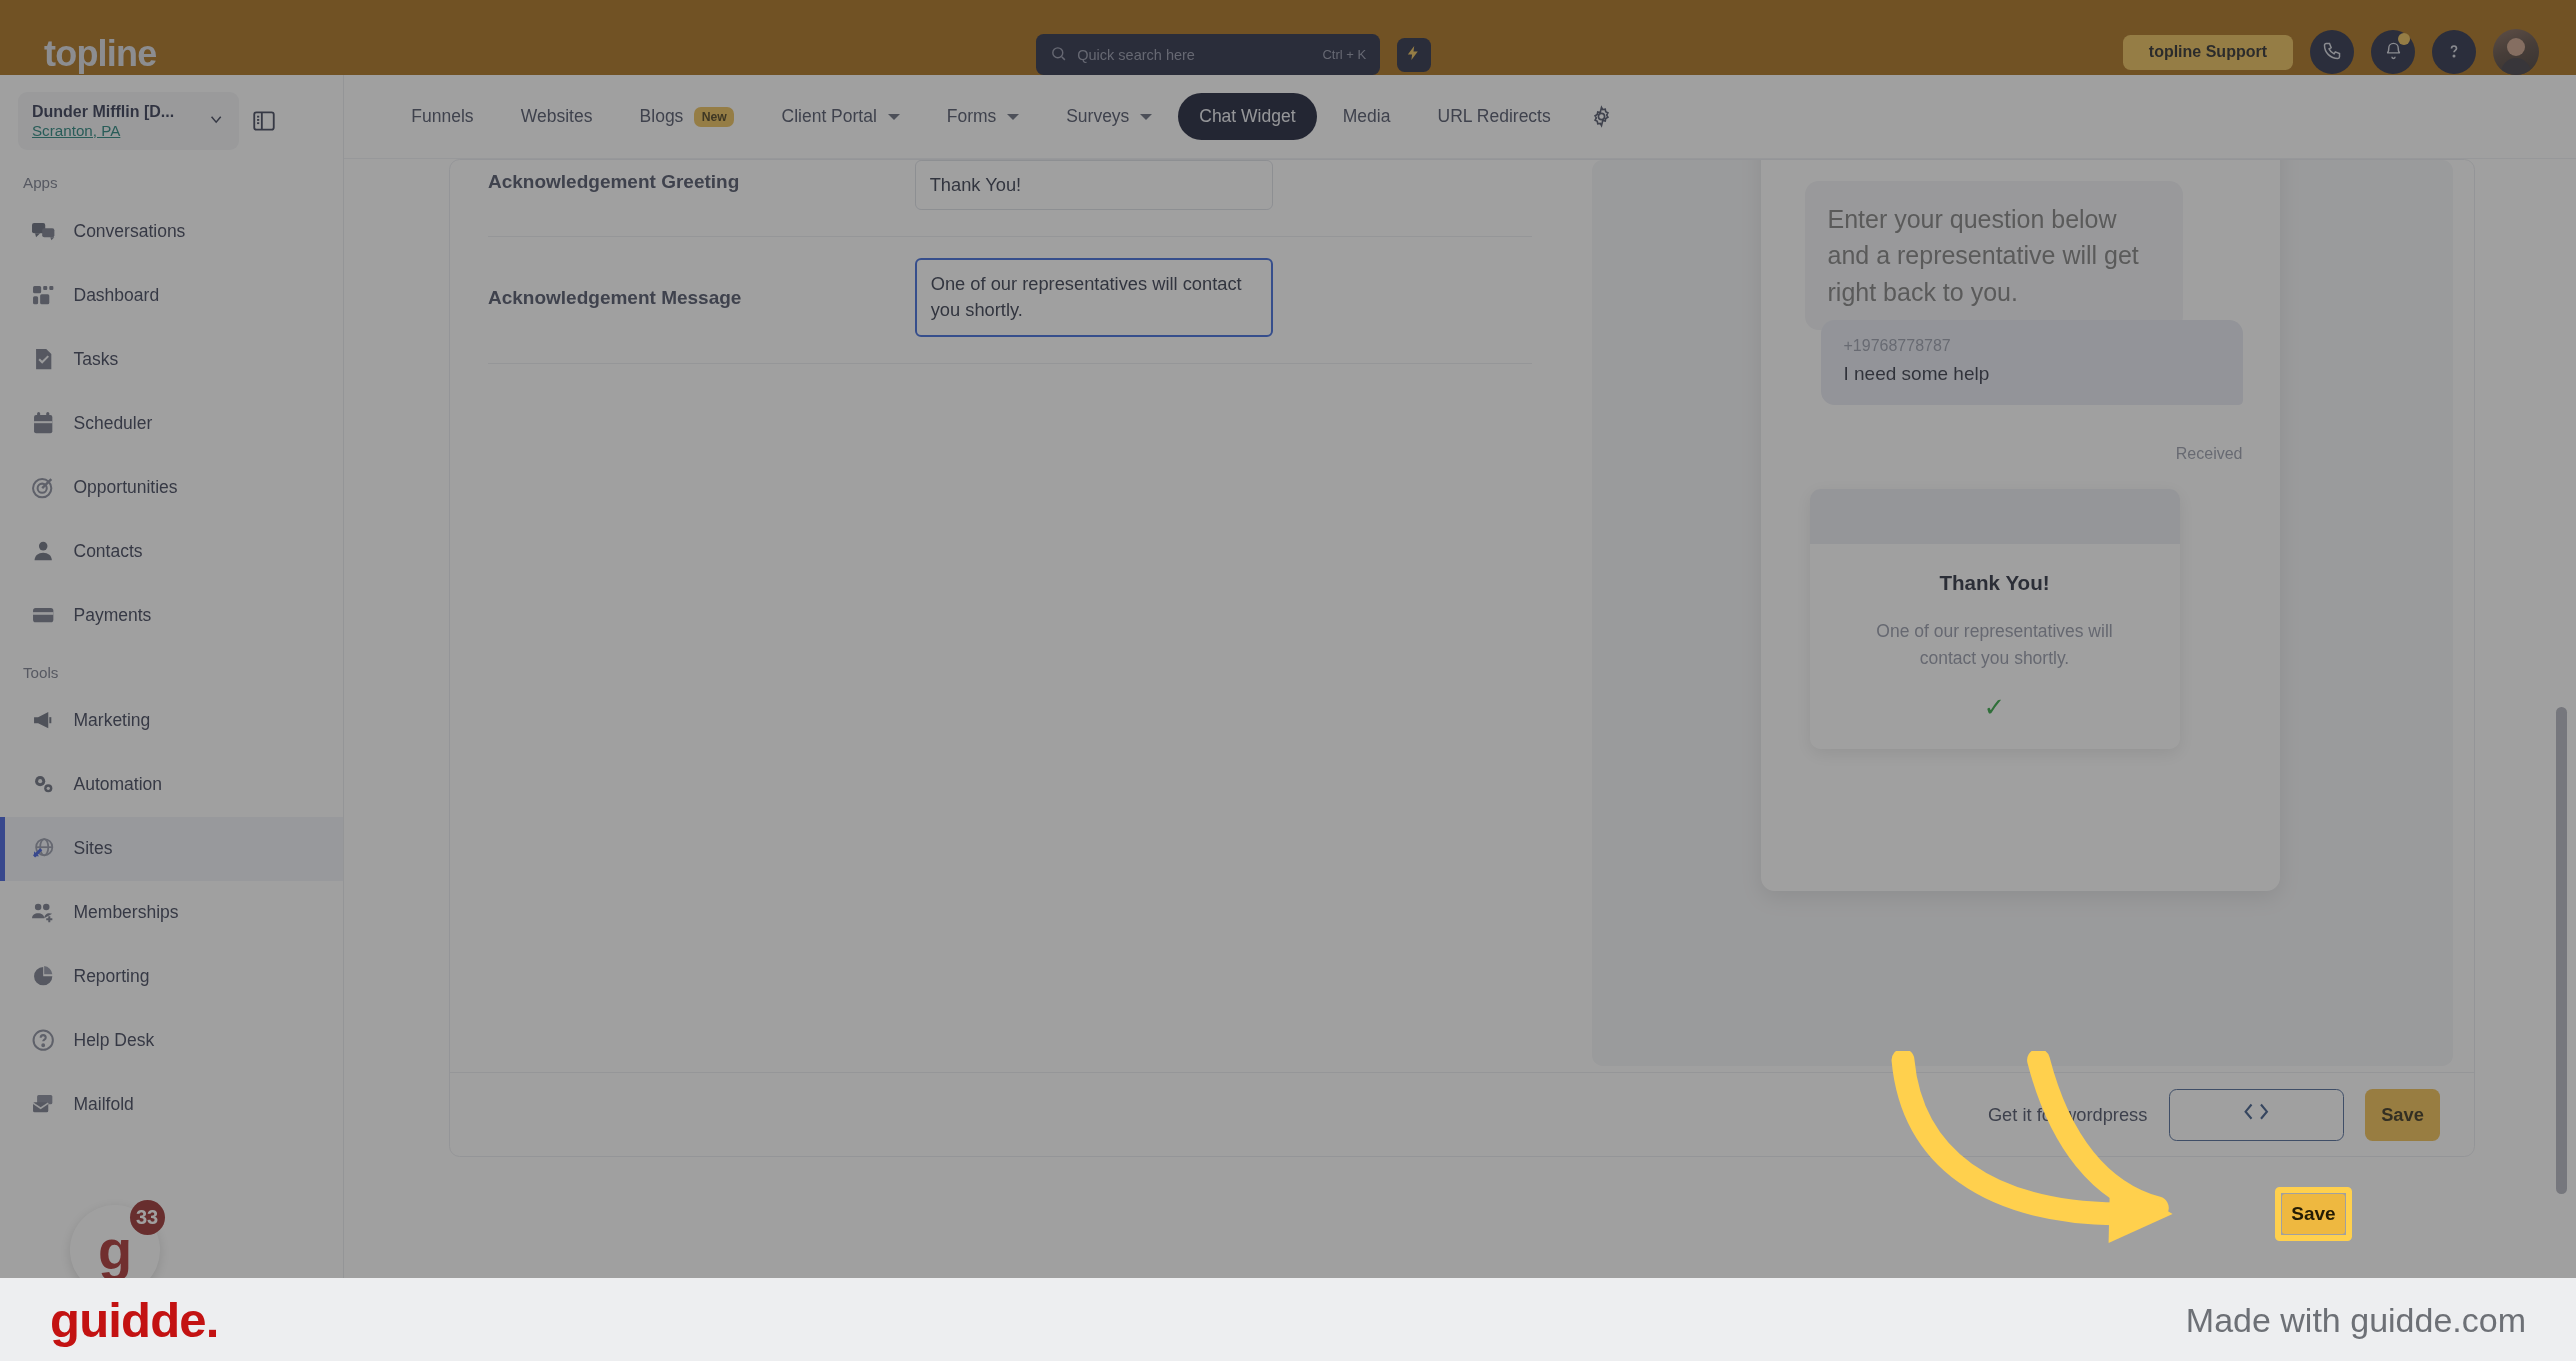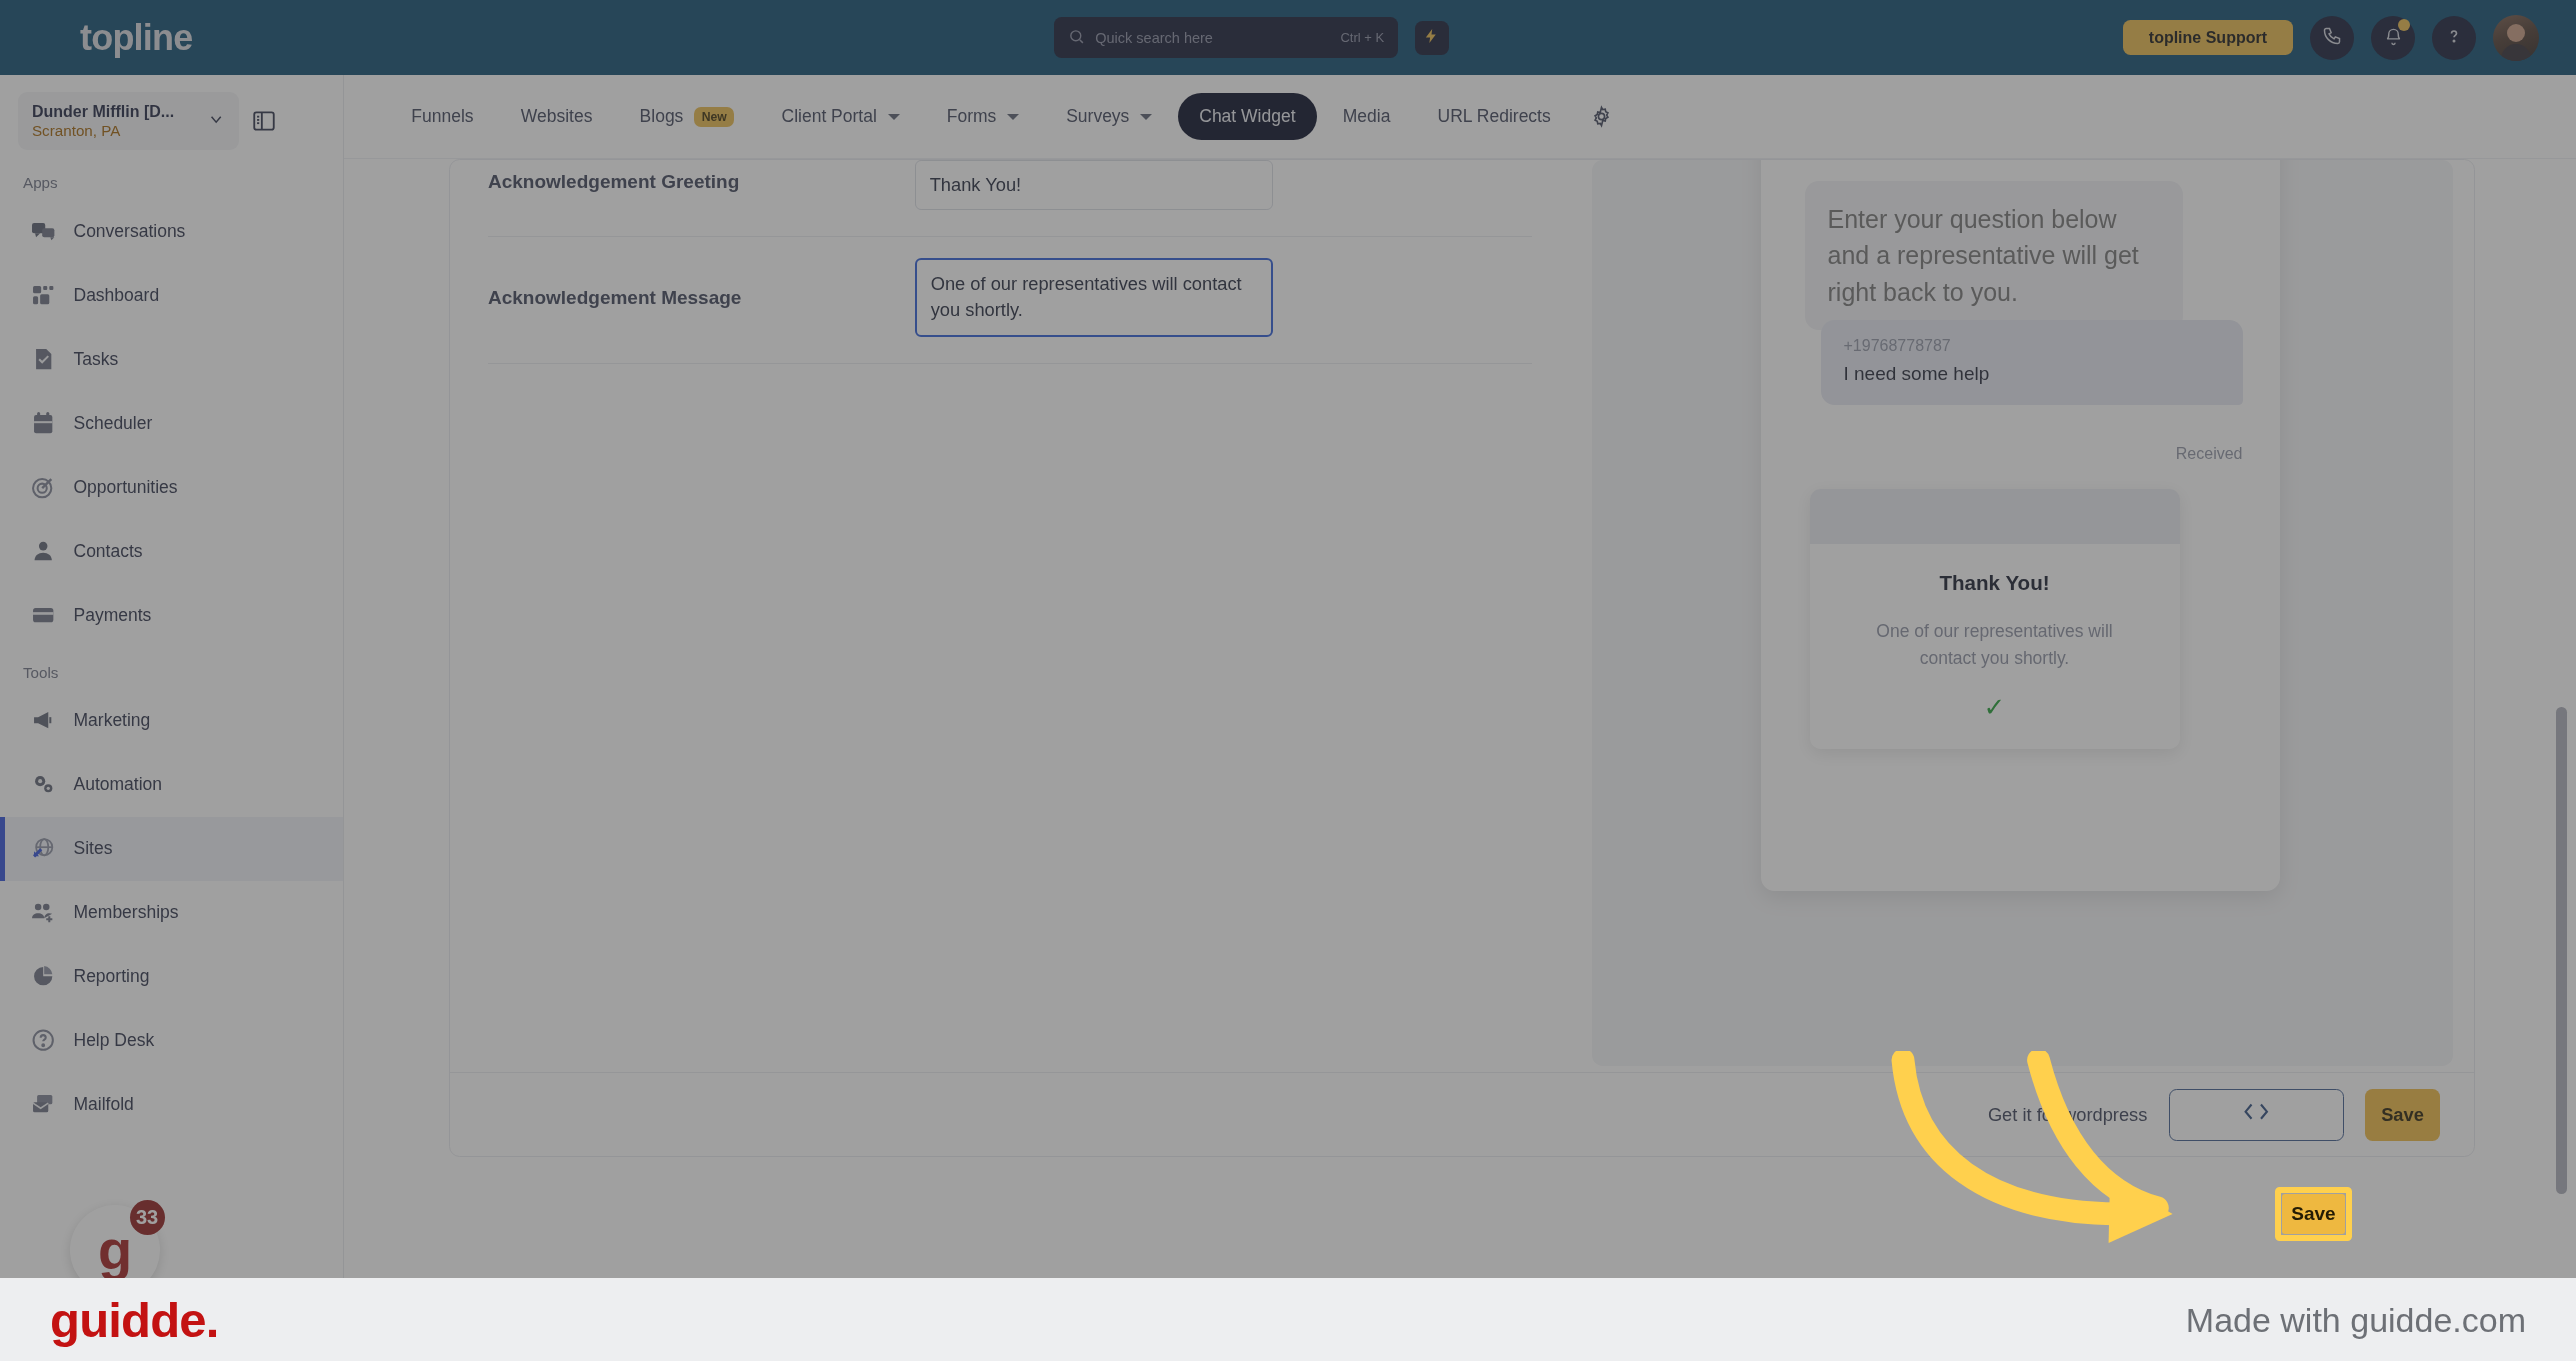--- a/index.html
+++ b/index.html
@@ -22,22 +22,22 @@
     position: absolute; left: 0; top: 0; right: 0; bottom: 0;
     background: rgba(65,65,65,0.50);
     pointer-events: none;
     z-index: 50;
   }
 
   
   .topbar {
     position: absolute; left: 0; top: 0;
     width: 2576px; height: 75px;
-    background: #0c4a6e;
-    display: flex; align-items: center; padding-left: 36px;
+    background: #a16207;
+    display: flex; align-items: flex-end;
   }
   .brand {
     width: 344px; padding-left: 44px;
     display: flex; align-items: center;
   }
   .brand-logo {
     font-size: 36px; font-weight: 700; color: #d7d9de;
     letter-spacing: -0.8px;
   }
   .search-wrap {
@@ -112,21 +112,21 @@
     background: #f2f3f5; border-radius: 9.1px;
     padding: 10.7px 13.7px; width: 221px;
     display: flex; align-items: center; gap: 6.1px;
     cursor: pointer;
   }
   .org-text { flex: 1; min-width: 0; }
   .org-name {
     font-size: 16px; font-weight: 600; color: #1f2440;
     white-space: nowrap; overflow: hidden;
   }
-  .org-sub { font-size: 15.2px; color: #a16207; margin-top: 1.5px; }
+  .org-sub { font-size: 15.2px; color: #0f766e; margin-top: 1.5px; text-decoration: underline; }
   .panel-toggle {
     width: 37px; height: 37px;
     display: flex; align-items: center; justify-content: center;
     cursor: pointer;
   }
   .nav-section {
     font-size: 15.2px; color: #6c7183;
     padding: 17px 0 7.6px 23px;
   }
   .nav-item {

